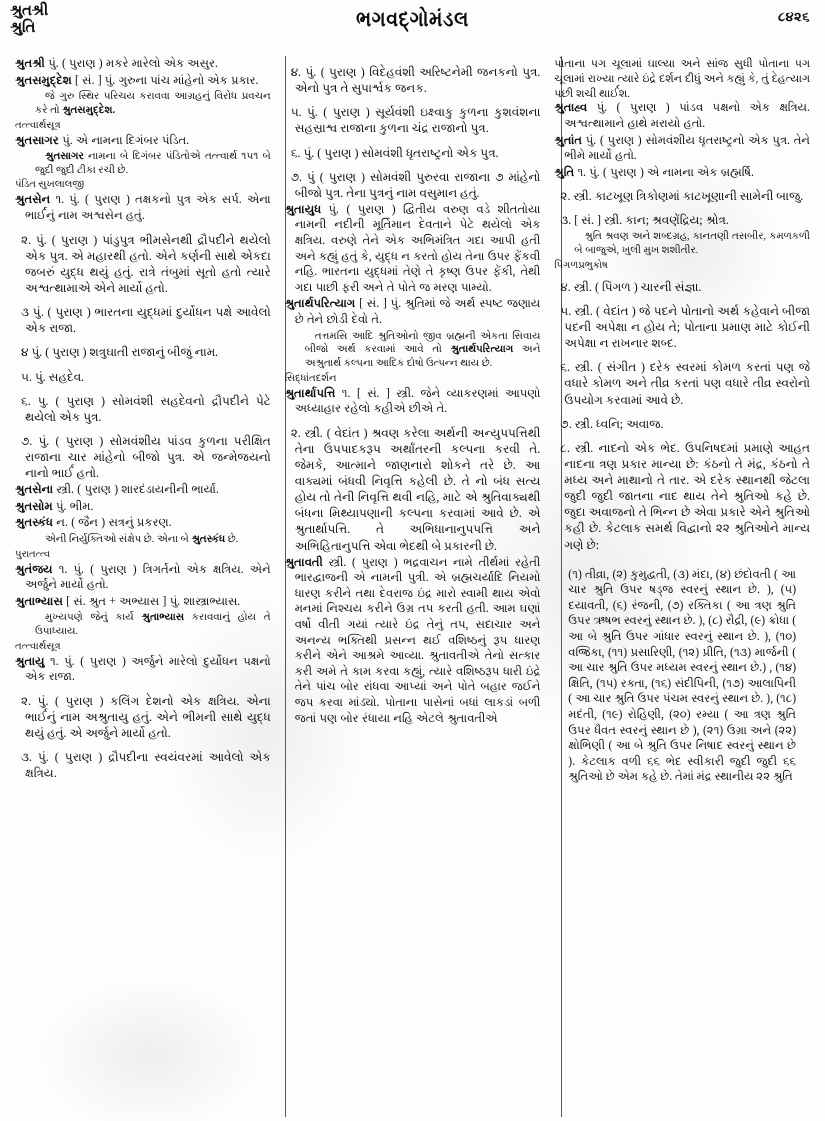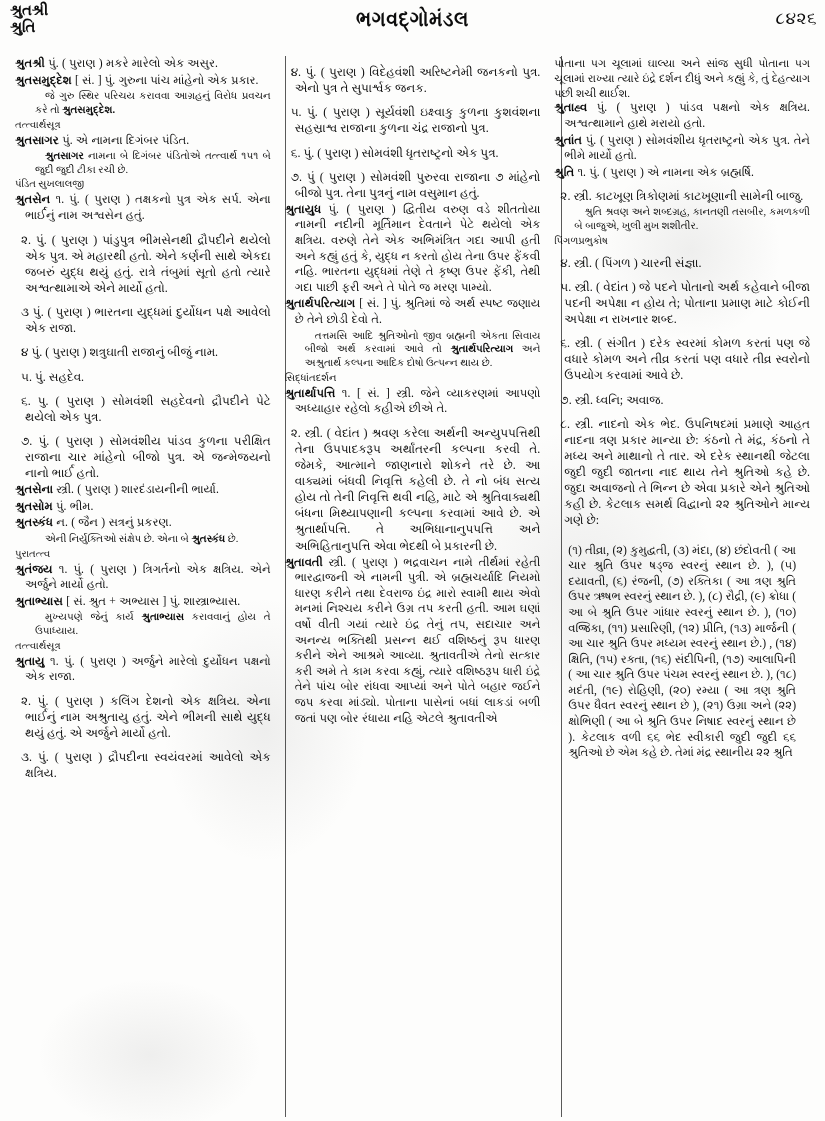--- a/index.html
+++ b/index.html
@@ -60,24 +60,24 @@
     left: 0; right: 0;
     top: 8px;
     text-align: center;
     font-weight: bold;
     font-size: 19px;
     letter-spacing: 0.6px;
     transform: scaleY(1.12);
   }
   .head-right {
     position: absolute;
-    right: 8px;
+    right: 15px;
     top: 9px;
-    font-weight: normal;
-    font-size: 17px;
+    font-weight: bold;
+    font-size: 13px;
     letter-spacing: 0.5px;
   }
 
   
   .columns {
     position: absolute;
     left: 8px;
     right: 8px;
     top: 56px;
     bottom: 4px;
@@ -227,20 +227,21 @@
         <p class="entry hang"><span class="headword">શ્રુતાર્થાપત્તિ</span><span> ૧. [ સં. ] સ્ત્રી. જેને વ્યાકરણમાં આપણો અધ્યાહાર રહેલો કહીએ છીએ તે.</span></p>
         <p class="sense">૨. સ્ત્રી. ( વેદાંત ) શ્રવણ કરેલા અર્થની અન્યુપપત્તિથી તેના ઉપપાદકરૂપ અર્થાંતરની કલ્પના કરવી તે. જેમકે, આત્માને જાણનારો શોકને તરે છે. આ વાક્યમાં બંધવી નિવૃત્તિ કહેલી છે. તે નો બંધ સત્ય હોય તો તેની નિવૃત્તિ થવી નહિ, માટે એ શ્રુતિવાક્યથી બંધના મિથ્યાપણાની કલ્પના કરવામાં આવે છે. એ શ્રુતાર્થાપત્તિ. તે અભિધાનાનુપપત્તિ અને અભિહિતાનુપત્તિ એવા ભેદથી બે પ્રકારની છે.</p>
         <p class="entry hang"><span class="headword">શ્રુતાવતી</span><span> સ્ત્રી. ( પુરાણ ) ભદ્રવાચન નામે તીર્થમાં રહેતી ભારદ્વાજની એ નામની પુત્રી. એ બ્રહ્મચર્યાદિ નિયમો ધારણ કરીને તથા દેવરાજ ઇંદ્ર મારો સ્વામી થાય એવો મનમાં નિશ્ચય કરીને ઉગ્ર તપ કરતી હતી. આમ ઘણાં વર્ષો વીતી ગયાં ત્યારે ઇંદ્ર તેનું તપ, સદાચાર અને અનન્ય ભક્તિથી પ્રસન્ન થઈ વશિષ્ઠનું રૂપ ધારણ કરીને એને આશ્રમે આવ્યા. શ્રુતાવતીએ તેનો સત્કાર કરી અમે તે કામ કરવા કહ્યું, ત્યારે વશિષ્ઠરૂપ ધારી ઇંદ્રે તેને પાંચ બોર રાંધવા આપ્યાં અને પોતે બહાર જઈને જપ કરવા માંડ્યો. પોતાના પાસેનાં બધાં લાકડાં બળી જતાં પણ બોર રંધાયા નહિ એટલે શ્રુતાવતીએ</span></p>
       </div>
     <div class="column">
         <p class="run-on">પોતાના પગ ચૂલામાં ઘાલ્યા અને સાંજ સુધી પોતાના પગ ચૂલામાં રાખ્યા ત્યારે ઇંદ્રે દર્શન દીધું અને કહ્યું કે, તું દેહત્યાગ પછી શચી થાર્ઈશ.</p>
         <p class="entry hang"><span class="headword">શ્રુતાહ્વ</span><span> પું. ( પુરાણ ) પાંડવ પક્ષનો એક ક્ષત્રિય. અશ્વત્થામાને હાથે મરાયો હતો.</span></p>
         <p class="entry hang"><span class="headword">શ્રુતાંત</span><span> પું. ( પુરાણ ) સોમવંશીય ધૃતરાષ્ટ્રનો એક પુત્ર. તેને ભીમે માર્યો હતો.</span></p>
         <p class="entry hang"><span class="headword">શ્રુતિ</span><span> ૧. પું. ( પુરાણ ) એ નામના એક બ્રહ્મર્ષિ.</span></p>
         <p class="sense">૨. સ્ત્રી. કાટખૂણ ત્રિકોણમાં કાટખૂણાની સામેની બાજુ.</p>
+        <p class="sense">૩. [ સં. ] સ્ત્રી. કાન; શ્રવણેંદ્રિય; શ્રોત્ર.</p>
         <p class="quote"><span>શ્રુતિ શ્રવણ અને શબ્દગ્રહ, કાનતણી તસબીર, કમળકળી બે બાજુએ, ખુલી મુખ શશીતીર.</span></p>
         <span class="source">પિંગળપ્રભુકોષ</span>
         <p class="sense">૪. સ્ત્રી. ( પિંગળ ) ચારની સંજ્ઞા.</p>
         <p class="sense">૫. સ્ત્રી. ( વેદાંત ) જે પદને પોતાનો અર્થ કહેવાને બીજા પદની અપેક્ષા ન હોય તે; પોતાના પ્રમાણ માટે કોઈની અપેક્ષા ન રાખનાર શબ્દ.</p>
         <p class="sense">૬. સ્ત્રી. ( સંગીત ) દરેક સ્વરમાં કોમળ કરતાં પણ જે વધારે કોમળ અને તીવ્ર કરતાં પણ વધારે તીવ્ર સ્વરોનો ઉપયોગ કરવામાં આવે છે.</p>
         <p class="sense">૭. સ્ત્રી. ધ્વનિ; અવાજ.</p>
         <p class="sense">૮. સ્ત્રી. નાદનો એક ભેદ. ઉપનિષદમાં પ્રમાણે આહત નાદના ત્રણ પ્રકાર માન્યા છે: કંઠનો તે મંદ્ર, કંઠનો તે મધ્ય અને માથાનો તે તાર. એ દરેક સ્થાનથી જેટલા જુદી જુદી જાતના નાદ થાય તેને શ્રુતિઓ કહે છે. જુદા અવાજનો તે ભિન્ન છે એવા પ્રકારે એને શ્રુતિઓ કહી છે. કેટલાક સમર્થ વિદ્વાનો ૨૨ શ્રુતિઓને માન્ય ગણે છે:</p>
         <p class="list-block">(૧) તીવ્રા, (૨) કુમુદ્વતી, (૩) મંદા, (૪) છંદોવતી ( આ ચાર શ્રુતિ ઉપર ષડ્જ સ્વરનું સ્થાન છે. ), (૫) દયાવતી, (૬) રંજની, (૭) રક્તિકા ( આ ત્રણ શ્રુતિ ઉપર ઋષભ સ્વરનું સ્થાન છે. ), (૮) રૌદ્રી, (૯) ક્રોધા ( આ બે શ્રુતિ ઉપર ગાંધાર સ્વરનું સ્થાન છે. ), (૧૦) વજ્રિકા, (૧૧) પ્રસારિણી, (૧૨) પ્રીતિ, (૧૩) માર્જની ( આ ચાર શ્રુતિ ઉપર મધ્યમ સ્વરનું સ્થાન છે.) , (૧૪) ક્ષિતિ, (૧૫) રક્તા, (૧૬) સંદીપિની, (૧૭) આલાપિની ( આ ચાર શ્રુતિ ઉપર પંચમ સ્વરનું સ્થાન છે. ), (૧૮) મદંતી, (૧૯) રોહિણી, (૨૦) રમ્યા ( આ ત્રણ શ્રુતિ ઉપર ધૈવત સ્વરનું સ્થાન છે ), (૨૧) ઉગ્રા અને (૨૨) ક્ષોભિણી ( આ બે શ્રુતિ ઉપર નિષાદ સ્વરનું સ્થાન છે ). કેટલાક વળી ૬૬ ભેદ સ્વીકારી જુદી જુદી ૬૬ શ્રુતિઓ છે એમ કહે છે. તેમાં મંદ્ર સ્થાનીય ૨૨ શ્રુતિ</p>
       </div>
   </div>

